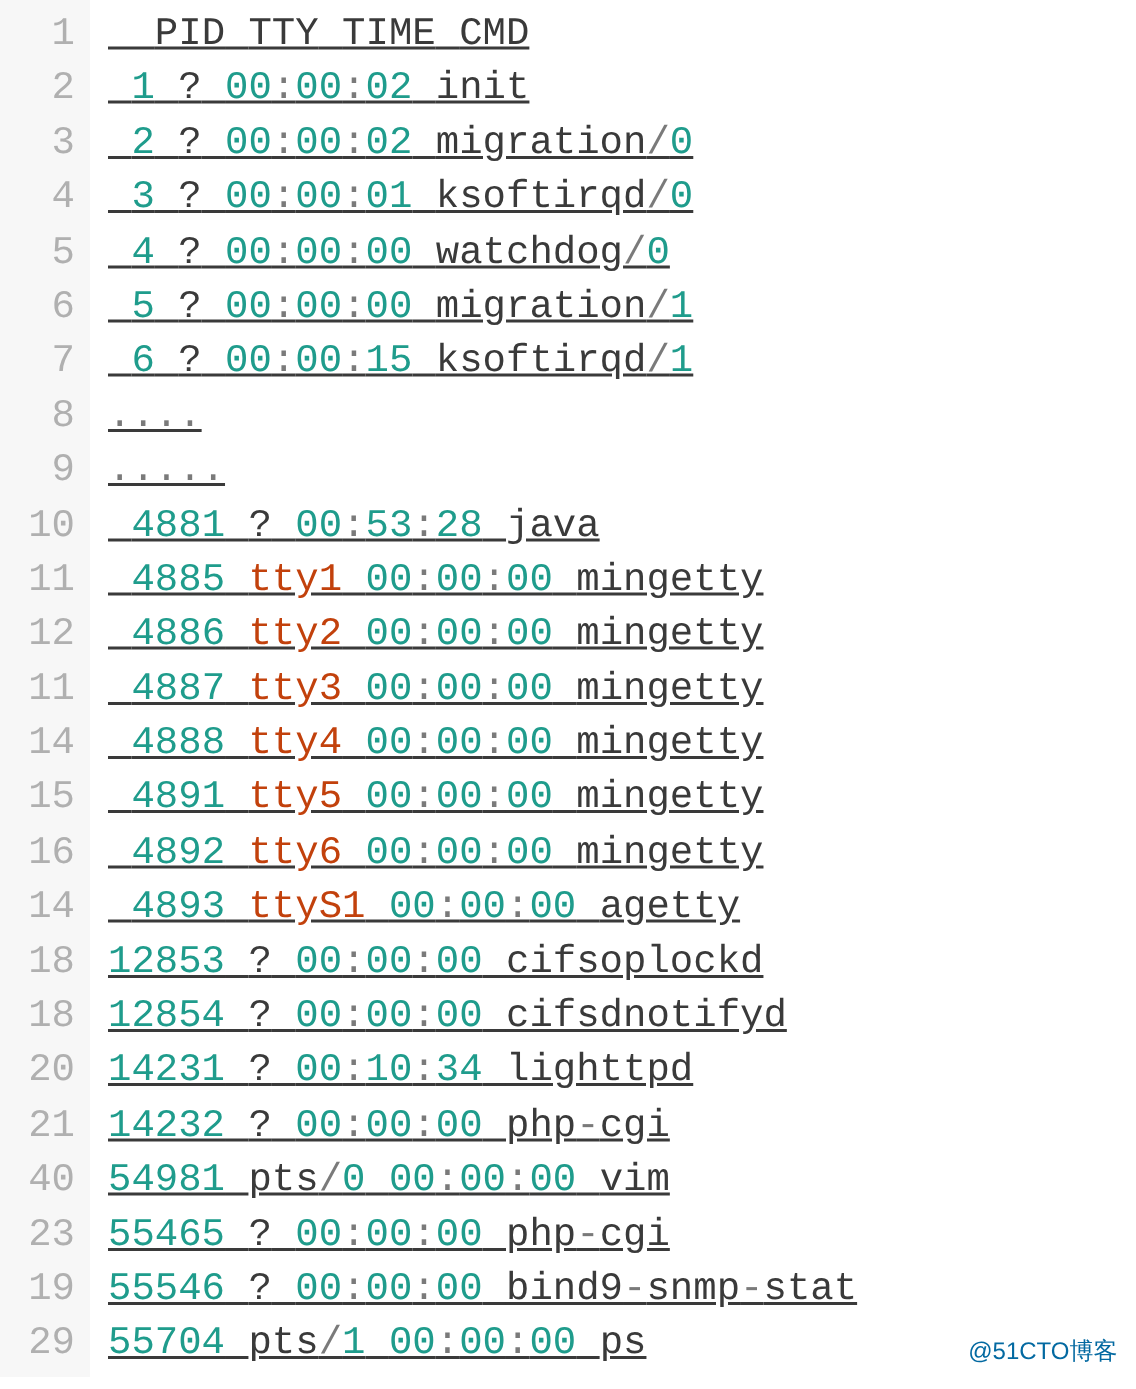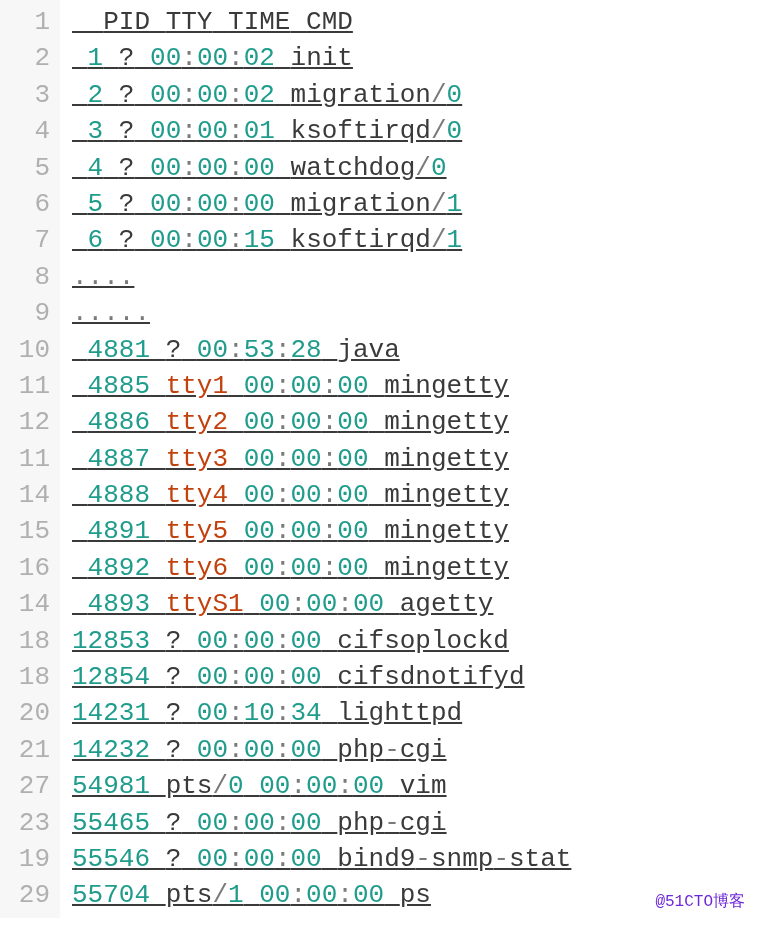--- a/index.html
+++ b/index.html
@@ -42,23 +42,23 @@
   .num { color: #1f9c8c; }
   .time { color: #1f9c8c; }
   .cmd { color: #3a3a3a; }
   .op  { color: #7a7a7a; }
   .qm  { color: #3a3a3a; }
   .tty { color: #c2410c; margin-top: 20px; }
   .watermark {
     position: absolute;
     right: 12px;
     bottom: 6px;
-    color: #6d28d9;
+    color: #0369a1;
     font-size: 16px;
-    font-family: Liberation Mono, monospace;
+    font-family: Liberation Sans, sans-serif;
   }
 </style>
 </head>
 <body>
 
 <div class="code-block">
   <div class="gutter" id="gutter">
       <span class="ln">1</span>
       <span class="ln">2</span>
       <span class="ln">3</span>
@@ -73,20 +73,20 @@
       <span class="ln">12</span>
       <span class="ln">11</span>
       <span class="ln">14</span>
       <span class="ln">15</span>
       <span class="ln">16</span>
       <span class="ln">14</span>
       <span class="ln">18</span>
       <span class="ln">18</span>
       <span class="ln">20</span>
       <span class="ln">21</span>
-      <span class="ln">27</span>
+      <span class="ln">40</span>
       <span class="ln">23</span>
       <span class="ln">19</span>
       <span class="ln">29</span>
     </div>
   <div class="code" id="code"><span class="line"><span class="cmd">  </span><span class="cmd">PID</span><span class="cmd"> </span><span class="cmd">TTY</span><span class="cmd"> </span><span class="cmd">TIME</span><span class="cmd"> </span><span class="cmd">CMD</span></span><span class="line"><span class="cmd"> </span><span class="num">1</span><span class="cmd"> </span><span class="qm">?</span><span class="cmd"> </span><span class="time">00</span><span class="op">:</span><span class="time">00</span><span class="op">:</span><span class="time">02</span><span class="cmd"> </span><span class="cmd">init</span></span><span class="line"><span class="cmd"> </span><span class="num">2</span><span class="cmd"> </span><span class="qm">?</span><span class="cmd"> </span><span class="time">00</span><span class="op">:</span><span class="time">00</span><span class="op">:</span><span class="time">02</span><span class="cmd"> </span><span class="cmd">migration</span><span class="op">/</span><span class="num">0</span></span><span class="line"><span class="cmd"> </span><span class="num">3</span><span class="cmd"> </span><span class="qm">?</span><span class="cmd"> </span><span class="time">00</span><span class="op">:</span><span class="time">00</span><span class="op">:</span><span class="time">01</span><span class="cmd"> </span><span class="cmd">ksoftirqd</span><span class="op">/</span><span class="num">0</span></span><span class="line"><span class="cmd"> </span><span class="num">4</span><span class="cmd"> </span><span class="qm">?</span><span class="cmd"> </span><span class="time">00</span><span class="op">:</span><span class="time">00</span><span class="op">:</span><span class="time">00</span><span class="cmd"> </span><span class="cmd">watchdog</span><span class="op">/</span><span class="num">0</span></span><span class="line"><span class="cmd"> </span><span class="num">5</span><span class="cmd"> </span><span class="qm">?</span><span class="cmd"> </span><span class="time">00</span><span class="op">:</span><span class="time">00</span><span class="op">:</span><span class="time">00</span><span class="cmd"> </span><span class="cmd">migration</span><span class="op">/</span><span class="num">1</span></span><span class="line"><span class="cmd"> </span><span class="num">6</span><span class="cmd"> </span><span class="qm">?</span><span class="cmd"> </span><span class="time">00</span><span class="op">:</span><span class="time">00</span><span class="op">:</span><span class="time">15</span><span class="cmd"> </span><span class="cmd">ksoftirqd</span><span class="op">/</span><span class="num">1</span></span><span class="line"><span class="op">....</span></span><span class="line"><span class="op">.....</span></span><span class="line"><span class="cmd"> </span><span class="num">4881</span><span class="cmd"> </span><span class="qm">?</span><span class="cmd"> </span><span class="time">00</span><span class="op">:</span><span class="time">53</span><span class="op">:</span><span class="time">28</span><span class="cmd"> </span><span class="cmd">java</span></span><span class="line"><span class="cmd"> </span><span class="num">4885</span><span class="cmd"> </span><span class="tty">tty1</span><span class="cmd"> </span><span class="time">00</span><span class="op">:</span><span class="time">00</span><span class="op">:</span><span class="time">00</span><span class="cmd"> </span><span class="cmd">mingetty</span></span><span class="line"><span class="cmd"> </span><span class="num">4886</span><span class="cmd"> </span><span class="tty">tty2</span><span class="cmd"> </span><span class="time">00</span><span class="op">:</span><span class="time">00</span><span class="op">:</span><span class="time">00</span><span class="cmd"> </span><span class="cmd">mingetty</span></span><span class="line"><span class="cmd"> </span><span class="num">4887</span><span class="cmd"> </span><span class="tty">tty3</span><span class="cmd"> </span><span class="time">00</span><span class="op">:</span><span class="time">00</span><span class="op">:</span><span class="time">00</span><span class="cmd"> </span><span class="cmd">mingetty</span></span><span class="line"><span class="cmd"> </span><span class="num">4888</span><span class="cmd"> </span><span class="tty">tty4</span><span class="cmd"> </span><span class="time">00</span><span class="op">:</span><span class="time">00</span><span class="op">:</span><span class="time">00</span><span class="cmd"> </span><span class="cmd">mingetty</span></span><span class="line"><span class="cmd"> </span><span class="num">4891</span><span class="cmd"> </span><span class="tty">tty5</span><span class="cmd"> </span><span class="time">00</span><span class="op">:</span><span class="time">00</span><span class="op">:</span><span class="time">00</span><span class="cmd"> </span><span class="cmd">mingetty</span></span><span class="line"><span class="cmd"> </span><span class="num">4892</span><span class="cmd"> </span><span class="tty">tty6</span><span class="cmd"> </span><span class="time">00</span><span class="op">:</span><span class="time">00</span><span class="op">:</span><span class="time">00</span><span class="cmd"> </span><span class="cmd">mingetty</span></span><span class="line"><span class="cmd"> </span><span class="num">4893</span><span class="cmd"> </span><span class="tty">ttyS1</span><span class="cmd"> </span><span class="time">00</span><span class="op">:</span><span class="time">00</span><span class="op">:</span><span class="time">00</span><span class="cmd"> </span><span class="cmd">agetty</span></span><span class="line"><span class="num">12853</span><span class="cmd"> </span><span class="qm">?</span><span class="cmd"> </span><span class="time">00</span><span class="op">:</span><span class="time">00</span><span class="op">:</span><span class="time">00</span><span class="cmd"> </span><span class="cmd">cifsoplockd</span></span><span class="line"><span class="num">12854</span><span class="cmd"> </span><span class="qm">?</span><span class="cmd"> </span><span class="time">00</span><span class="op">:</span><span class="time">00</span><span class="op">:</span><span class="time">00</span><span class="cmd"> </span><span class="cmd">cifsdnotifyd</span></span><span class="line"><span class="num">14231</span><span class="cmd"> </span><span class="qm">?</span><span class="cmd"> </span><span class="time">00</span><span class="op">:</span><span class="time">10</span><span class="op">:</span><span class="time">34</span><span class="cmd"> </span><span class="cmd">lighttpd</span></span><span class="line"><span class="num">14232</span><span class="cmd"> </span><span class="qm">?</span><span class="cmd"> </span><span class="time">00</span><span class="op">:</span><span class="time">00</span><span class="op">:</span><span class="time">00</span><span class="cmd"> </span><span class="cmd">php</span><span class="op">-</span><span class="cmd">cgi</span></span><span class="line"><span class="num">54981</span><span class="cmd"> </span><span class="cmd">pts</span><span class="op">/</span><span class="num">0</span><span class="cmd"> </span><span class="time">00</span><span class="op">:</span><span class="time">00</span><span class="op">:</span><span class="time">00</span><span class="cmd"> </span><span class="cmd">vim</span></span><span class="line"><span class="num">55465</span><span class="cmd"> </span><span class="qm">?</span><span class="cmd"> </span><span class="time">00</span><span class="op">:</span><span class="time">00</span><span class="op">:</span><span class="time">00</span><span class="cmd"> </span><span class="cmd">php</span><span class="op">-</span><span class="cmd">cgi</span></span><span class="line"><span class="num">55546</span><span class="cmd"> </span><span class="qm">?</span><span class="cmd"> </span><span class="time">00</span><span class="op">:</span><span class="time">00</span><span class="op">:</span><span class="time">00</span><span class="cmd"> </span><span class="cmd">bind9</span><span class="op">-</span><span class="cmd">snmp</span><span class="op">-</span><span class="cmd">stat</span></span><span class="line"><span class="num">55704</span><span class="cmd"> </span><span class="cmd">pts</span><span class="op">/</span><span class="num">1</span><span class="cmd"> </span><span class="time">00</span><span class="op">:</span><span class="time">00</span><span class="op">:</span><span class="time">00</span><span class="cmd"> </span><span class="cmd">ps</span></span></div>
 </div>
 <div class="watermark">@51CTO博客</div>
 
 </body></html>

